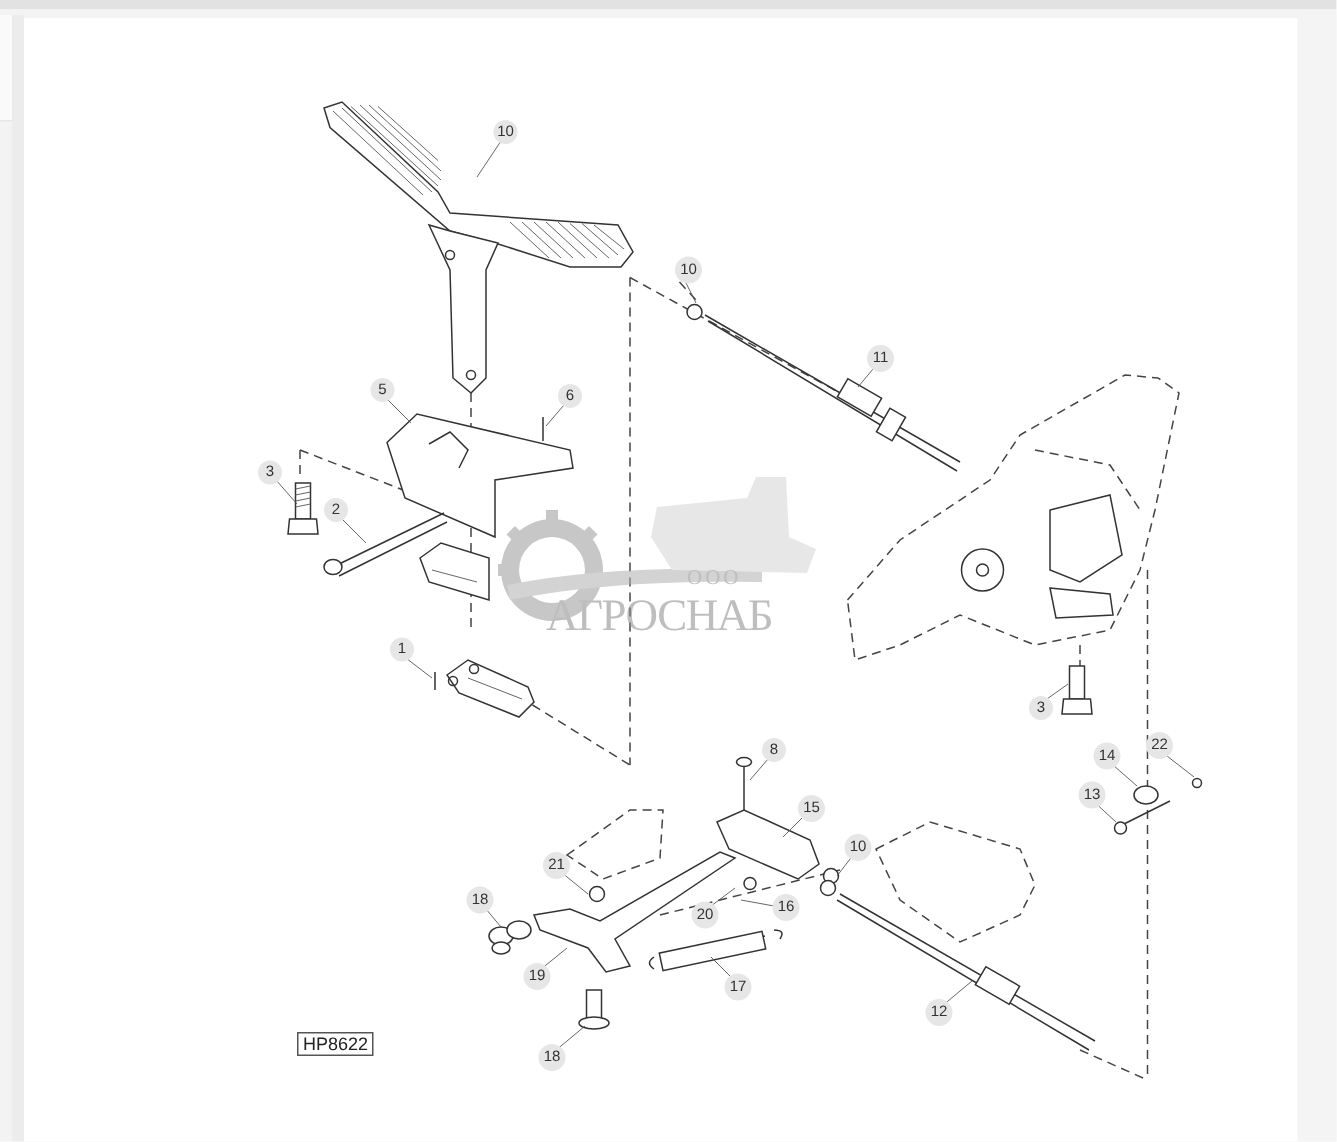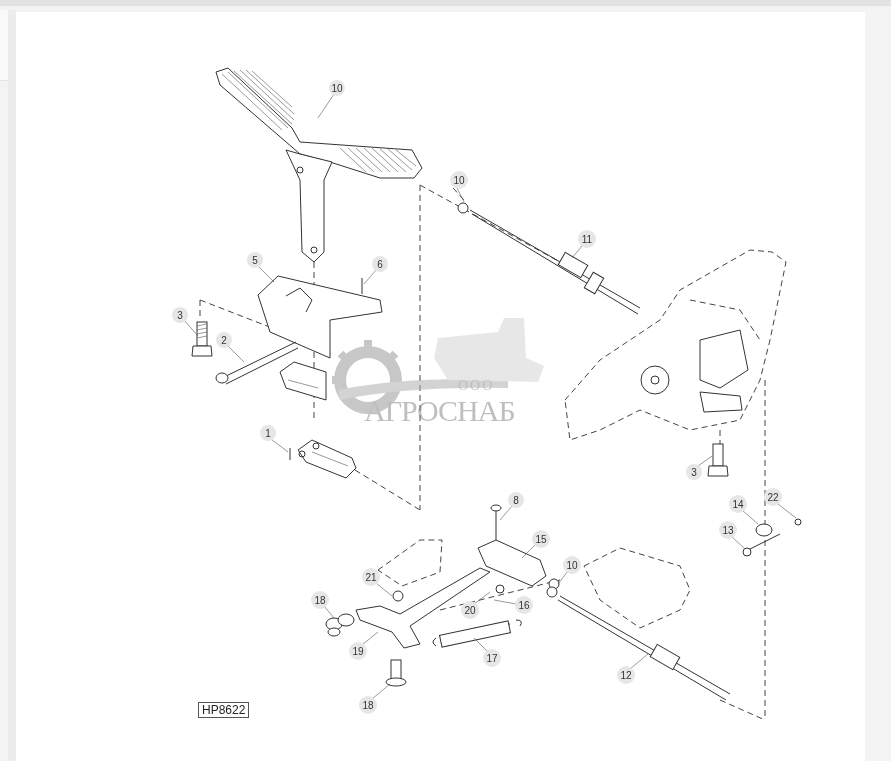--- a/index.html
+++ b/index.html
@@ -20,21 +20,21 @@
   svg.diagram { position:absolute; left:0; top:0; }
   .callout-circle { fill:#e6e6e6; stroke:none; }
   .callout-text { font-family:"Liberation Sans", sans-serif; font-size:10px; fill:#333; text-anchor:middle; dominant-baseline:central; }
   .part { fill:#fff; stroke:#333; stroke-width:1; }
   .line { stroke:#333; stroke-width:1; fill:none; }
   .dash { stroke:#444; stroke-width:1; stroke-dasharray:6 4; fill:none; }
   .thin { stroke:#555; stroke-width:0.6; fill:none; }
   .hp-label {
     position:absolute; left:198px; top:688px;
     border:1px solid #555; padding:0 3px;
-    font-size:12px; color:#222; background:#fff; line-height:14px;margin-top:14px;
+    font-size:12px; color:#222; background:#fff; line-height:14px;
   }
   .watermark { position:absolute; left:328px; top:318px; width:230px; height:120px; opacity:0.55; pointer-events:none; }
   .wm-ooo { position:absolute; left:118px; top:60px; font-size:14px; color:#8a8a8a; letter-spacing:2px; font-family:"Liberation Serif", serif;margin-left:12px; }
   .wm-brand { position:absolute; left:36px; top:76px; font-size:30px; color:#8a8a8a; font-family:"Liberation Serif", serif; letter-spacing:-1px;text-align:right; }
 </style>
 </head>
 <body>
 
 <div class="topbar"></div>
 <div class="left-panel"></div>

